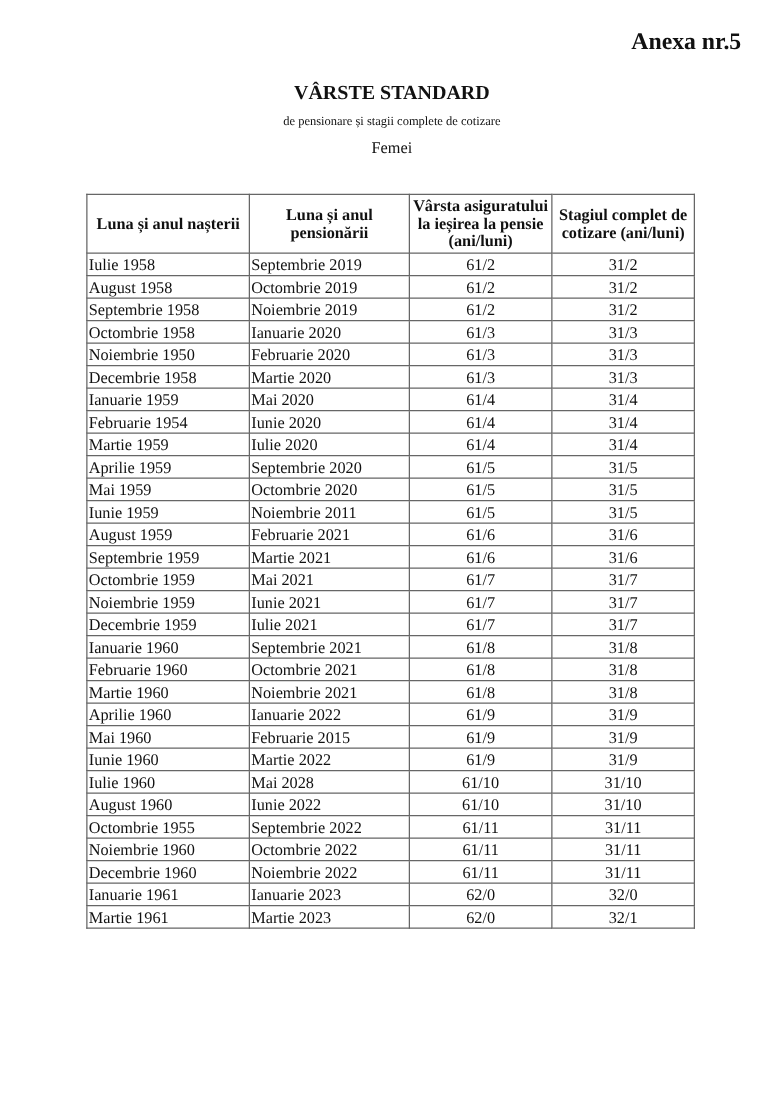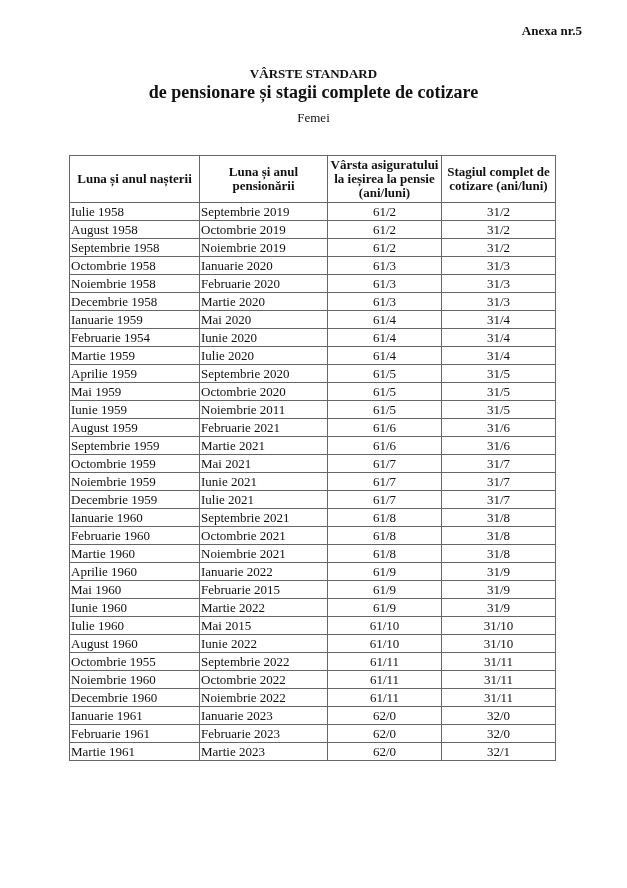--- a/index.html
+++ b/index.html
@@ -1,28 +1,28 @@
 <!DOCTYPE html>
 <html><head>
 <meta charset="utf-8">
 <style>
   html, body { margin: 0; padding: 0; background: #ffffff; }
   body {
     width: 627px; height: 888px; position: relative; overflow: hidden;
     font-family: "Liberation Serif", "DejaVu Serif", serif; color: #111;
   }
   .annex {
-    position: absolute; right: 45px; top: 23px;
-    font-weight: bold; font-size: 13px;
+    position: absolute; right: 34px; top: 23px;
+    font-weight: bold; font-size: 19px;
   }
   .title-block {
     position: absolute; left: 0; width: 627px; text-align: center;
   }
-  .title-main { top: 66px; font-weight: bold; font-size: 13px; }
-  .title-sub { top: 82px; font-weight: bold; font-size: 18px; }
+  .title-main { top: 66px; font-weight: bold; font-size: 16px; }
+  .title-sub { top: 92px; font-weight: normal; font-size: 10px; }
   .title-femei { top: 110px; font-weight: normal; font-size: 13px; }
   table {
     position: absolute; left: 69px; top: 155px;
     border-collapse: collapse; width: 486px; table-layout: fixed;
     font-size: 13px;
   }
   th, td {
     border: 1px solid #666; padding: 0 2px; line-height: 17px; height: 17px;
     white-space: nowrap; overflow: hidden;
   }
@@ -76,21 +76,21 @@
         <td class="c">61/2</td>
         <td class="c">31/2</td>
       </tr>
       <tr>
         <td class="l">Octombrie 1958</td>
         <td class="l">Ianuarie 2020</td>
         <td class="c">61/3</td>
         <td class="c">31/3</td>
       </tr>
       <tr>
-        <td class="l">Noiembrie 1958</td>
+        <td class="l">Noiembrie 1950</td>
         <td class="l">Februarie 2020</td>
         <td class="c">61/3</td>
         <td class="c">31/3</td>
       </tr>
       <tr>
         <td class="l">Decembrie 1958</td>
         <td class="l">Martie 2020</td>
         <td class="c">61/3</td>
         <td class="c">31/3</td>
       </tr>
@@ -191,21 +191,21 @@
         <td class="c">31/9</td>
       </tr>
       <tr>
         <td class="l">Iunie 1960</td>
         <td class="l">Martie 2022</td>
         <td class="c">61/9</td>
         <td class="c">31/9</td>
       </tr>
       <tr>
         <td class="l">Iulie 1960</td>
-        <td class="l">Mai 2015</td>
+        <td class="l">Mai 2028</td>
         <td class="c">61/10</td>
         <td class="c">31/10</td>
       </tr>
       <tr>
         <td class="l">August 1960</td>
         <td class="l">Iunie 2022</td>
         <td class="c">61/10</td>
         <td class="c">31/10</td>
       </tr>
       <tr>
@@ -226,25 +226,19 @@
         <td class="c">61/11</td>
         <td class="c">31/11</td>
       </tr>
       <tr>
         <td class="l">Ianuarie 1961</td>
         <td class="l">Ianuarie 2023</td>
         <td class="c">62/0</td>
         <td class="c">32/0</td>
       </tr>
       <tr>
-        <td class="l">Februarie 1961</td>
-        <td class="l">Februarie 2023</td>
-        <td class="c">62/0</td>
-        <td class="c">32/0</td>
-      </tr>
-      <tr>
         <td class="l">Martie 1961</td>
         <td class="l">Martie 2023</td>
         <td class="c">62/0</td>
         <td class="c">32/1</td>
       </tr>
     </tbody>
 </table>
 
 </body></html>

